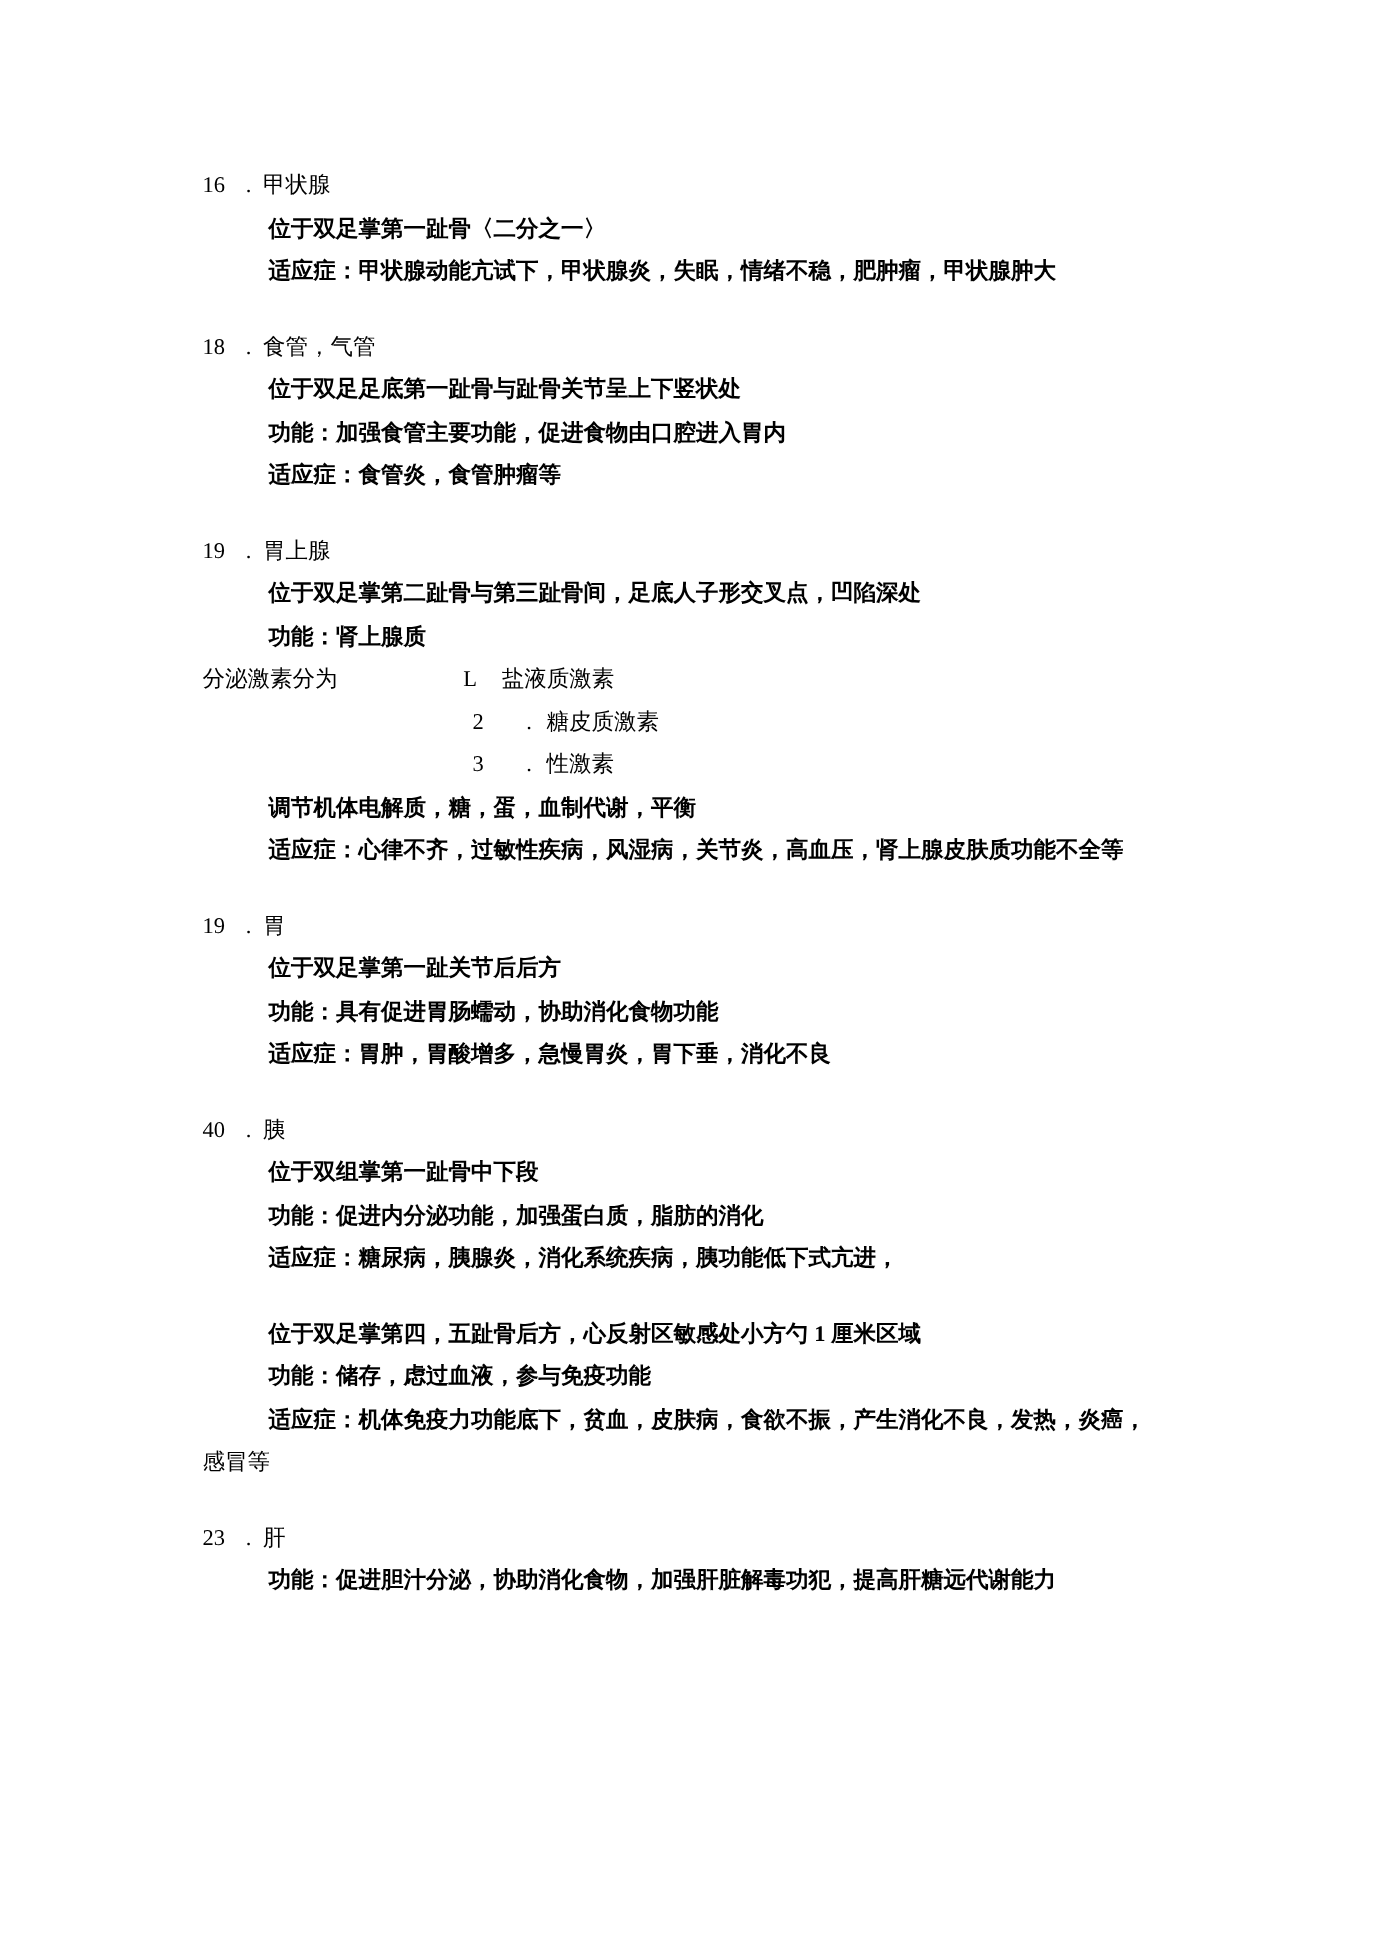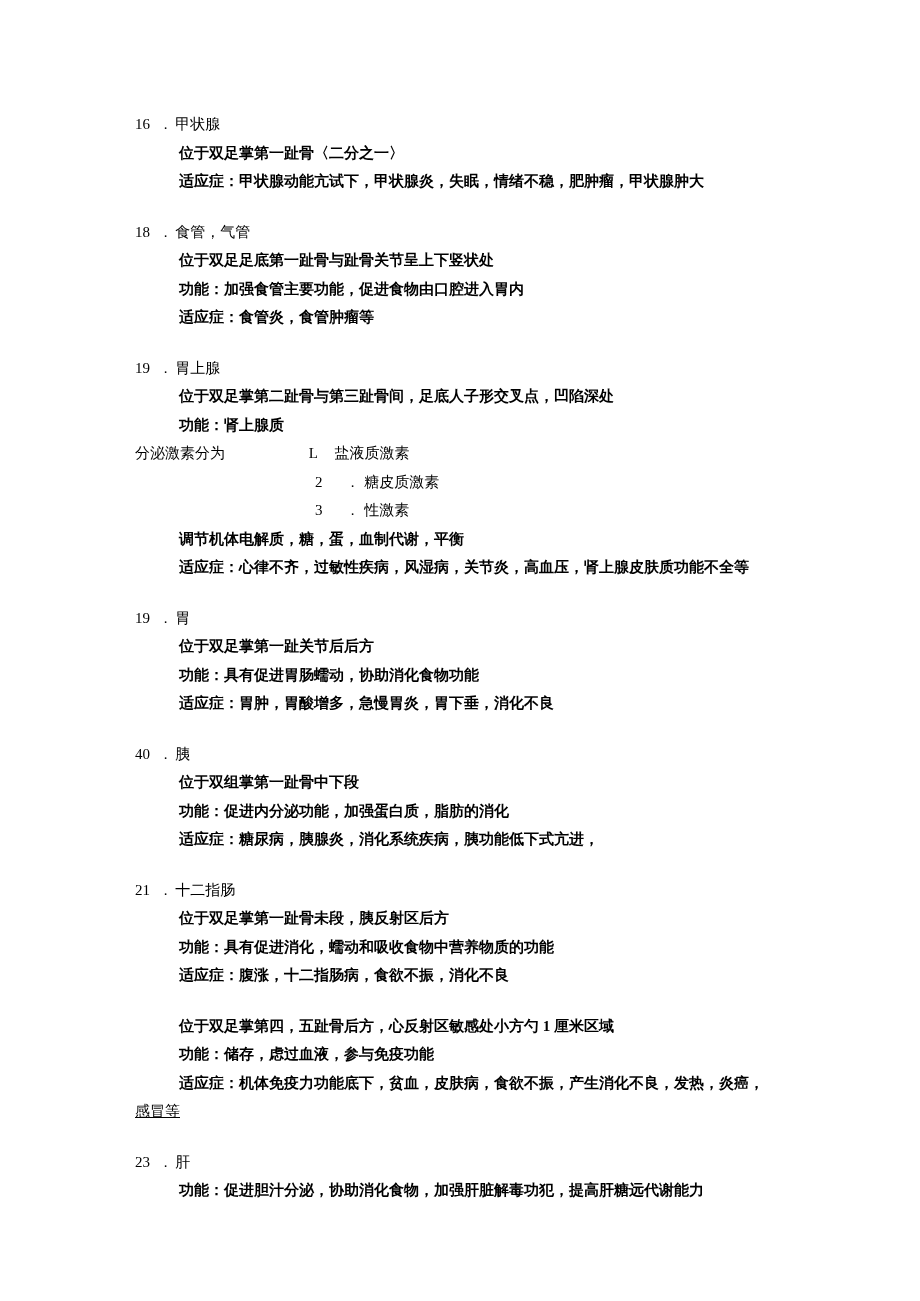--- a/index.html
+++ b/index.html
@@ -49,21 +49,20 @@
   .sec-left {
     display: inline-block;
     width: 170px;
   }
   .sec-mid {
     display: inline-block;
     width: 22px;
   }
   .noindent {
     padding-left: 0;
-    text-decoration: underline;
   }
 </style>
 </head>
 <body>
 
 <div class="page">
 
   <div class="entry">
     <div class="head-line">
       <span class="num">16</span>
@@ -129,30 +128,20 @@
     <div class="head-line">
       <span class="num">40</span>
       <span class="dot">.</span>
       <span>胰</span>
     </div>
     <div class="indent">位于双组掌第一趾骨中下段</div>
     <div class="indent">功能：促进内分泌功能，加强蛋白质，脂肪的消化</div>
     <div class="indent">适应症：糖尿病，胰腺炎，消化系统疾病，胰功能低下式亢进，</div>
   </div>
 
-  <div class="entry">
-    <div class="head-line">
-      <span class="num">21</span>
-      <span class="dot">.</span>
-      <span>十二指肠</span>
-    </div>
-    <div class="indent">位于双足掌第一趾骨未段，胰反射区后方</div>
-    <div class="indent">功能：具有促进消化，蠕动和吸收食物中营养物质的功能</div>
-    <div class="indent">适应症：腹涨，十二指肠病，食欲不振，消化不良</div>
-  </div>
 
   <div class="entry">
     <div class="indent">位于双足掌第四，五趾骨后方，心反射区敏感处小方勺 1 厘米区域</div>
     <div class="indent">功能：储存，虑过血液，参与免疫功能</div>
     <div class="indent">适应症：机体免疫力功能底下，贫血，皮肤病，食欲不振，产生消化不良，发热，炎癌，</div>
     <div class="noindent">感冒等</div>
   </div>
 
   <div class="entry">
     <div class="head-line">

